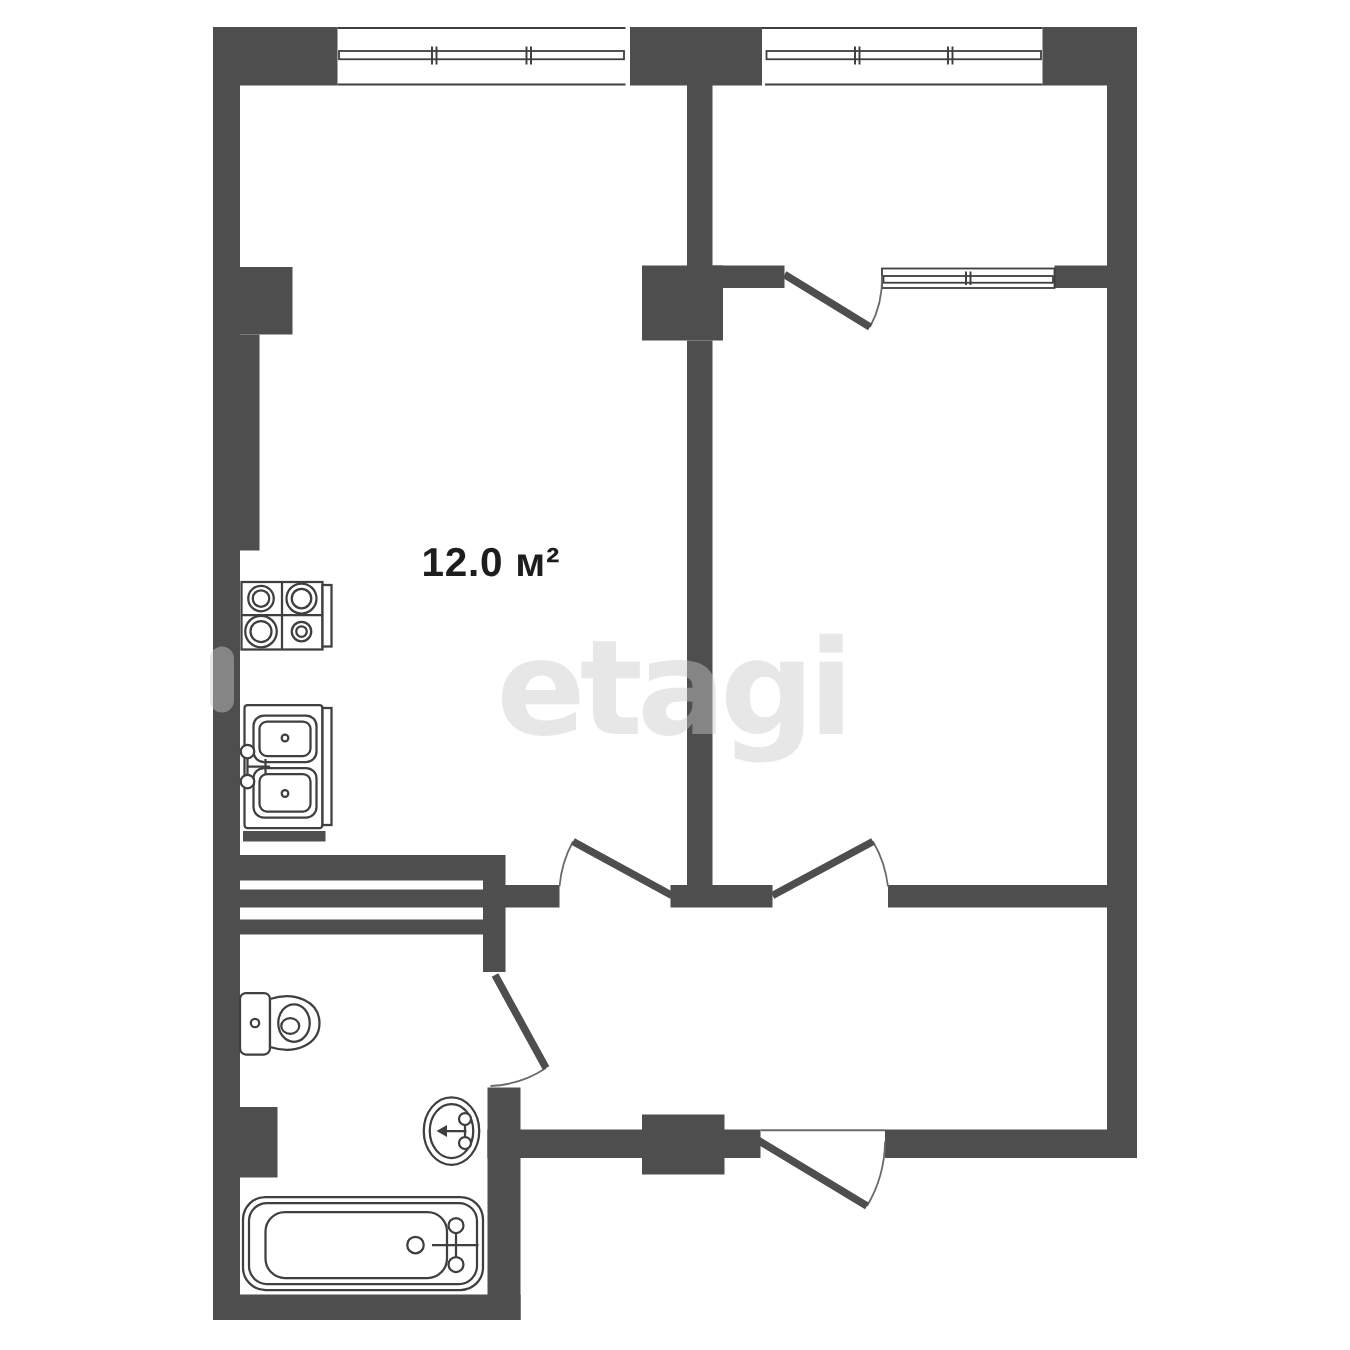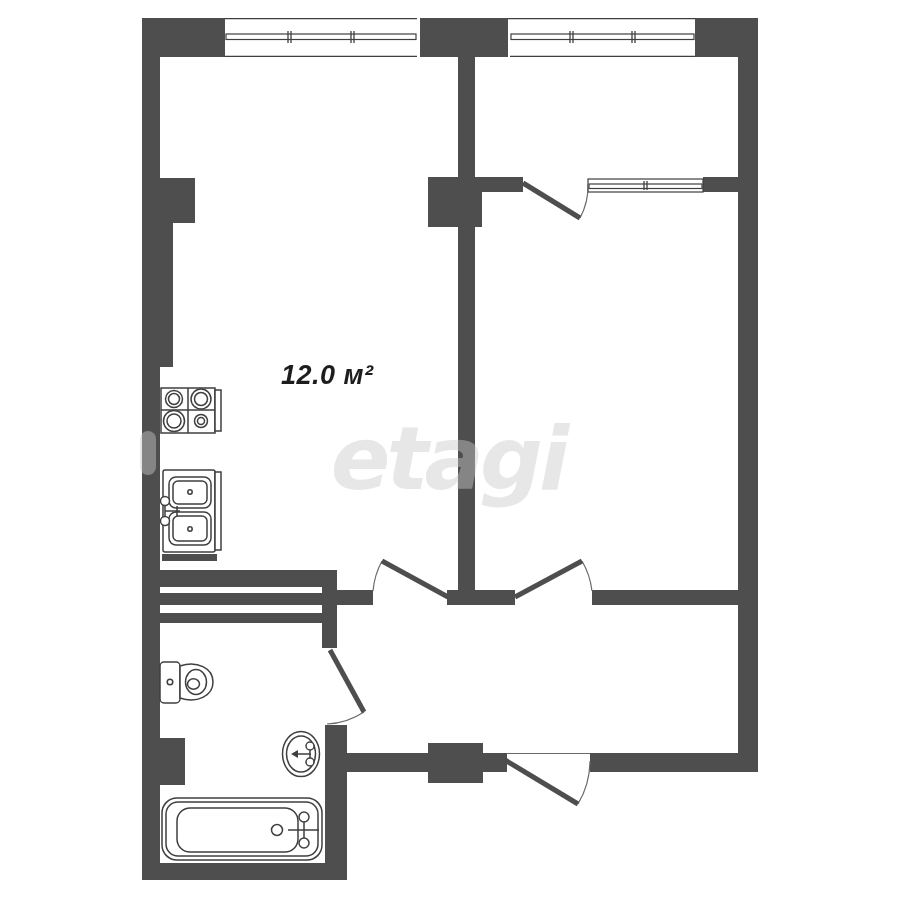--- a/index.html
+++ b/index.html
@@ -1,18 +1,18 @@
 <!DOCTYPE html>
 <html style="--wall: #4e4e4e; --line: #3f3f3f; --watermark: #c9c9c9; --label: #1d1d1d; --bg: #ffffff;"><head>
 <meta charset="utf-8">
 <style>
   html,body{margin:0;padding:0;background:var(--bg,#fff);}
   .stage{
     position:relative;width:900px;height:900px;background:var(--bg,#fff);
-    font-family:"Liberation Sans",sans-serif;overflow:hidden;font-style:italic;
+    font-family:"Liberation Sans",sans-serif;overflow:hidden;
   }
   svg{display:block}
   .wall{fill:var(--wall,#4e4e4e);stroke:none}
   .thin{stroke:var(--line,#3f3f3f);stroke-width:1.3;fill:none}
   .fx{stroke:var(--line,#3f3f3f);stroke-width:1.5;fill:#fff}
   .fxl{stroke:var(--line,#3f3f3f);stroke-width:1.5;fill:none}
   .leaf{stroke:var(--wall,#4e4e4e);stroke-width:5;fill:none;stroke-linecap:butt}
   .arc{stroke:#6a6a6a;stroke-width:1.2;fill:none}
   .glaz{stroke:var(--line,#3f3f3f);stroke-width:1.2;fill:#fff}
   .area-label{

